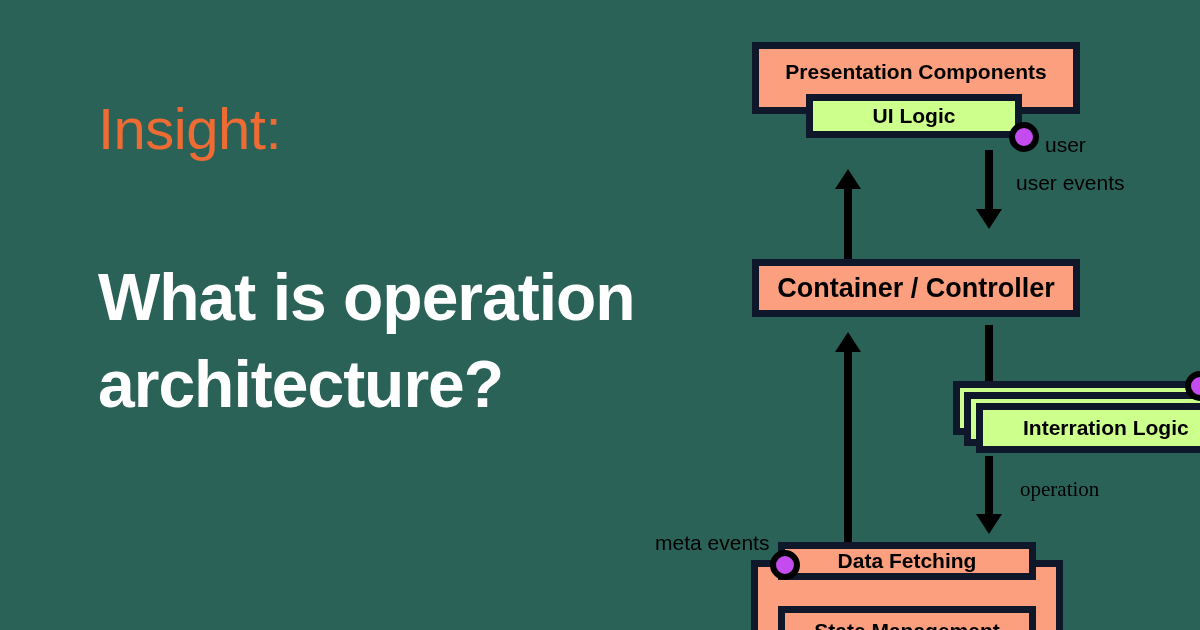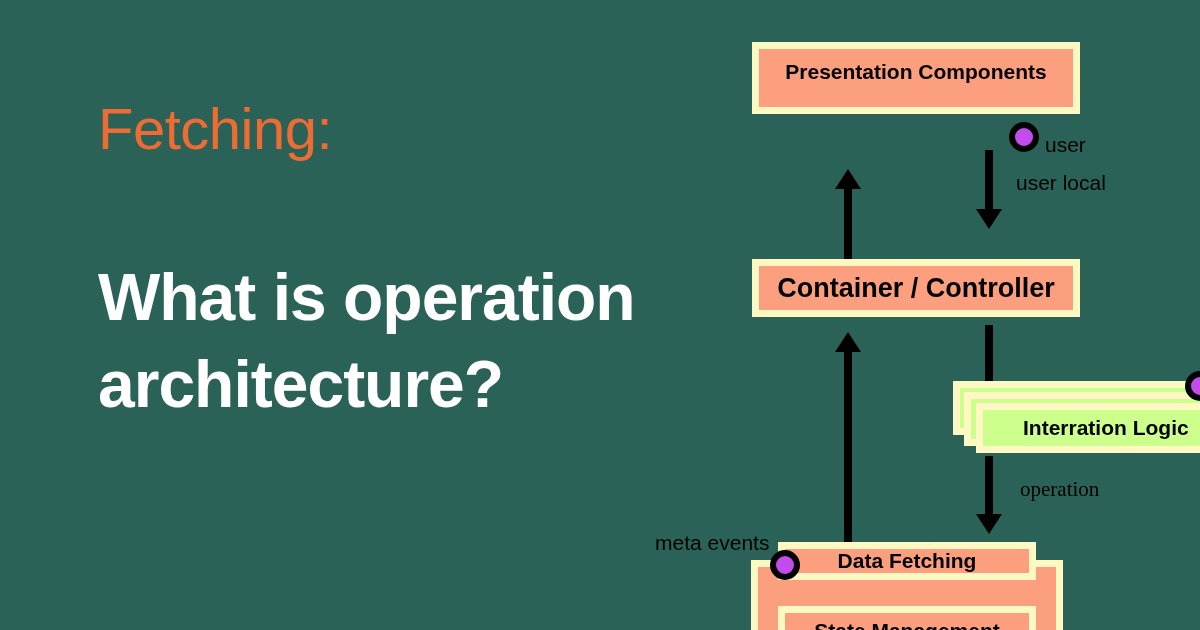--- a/index.html
+++ b/index.html
@@ -53,21 +53,21 @@
   #diagram {
     position: absolute;
     left: 0;
     top: 0;
     width: 1200px;
     height: 630px;
   }
   .node {
     position: absolute;
     box-sizing: border-box;
-    border: 7px solid #fef9c3;
+    border: 7px solid #0f172a;
     display: flex;
     align-items: center;
     justify-content: center;
     color: #000000;
     font-weight: bold;
     font-family: "Liberation Sans", sans-serif;
     white-space: nowrap;
   }
   .salmon { background: #fb9f7f; }
   .green  { background: #ccff8c; }
@@ -159,21 +159,21 @@
   #label-user-events{ left: 1016px; top: 171px; }
   #label-operation  { left: 1020px; top: 477px; font-family: Liberation Serif, serif; }
   #label-meta-state { left: 655px; top: 531px; }
 </style>
 </head>
 <body>
 
 <div id="slide">
 
   <div id="left-copy">
-    <p id="eyebrow">Fetching:</p>
+    <p id="eyebrow">Insight:</p>
     <h1 id="headline">What is operation architecture?</h1>
   </div>
 
   <div id="diagram">
 
     <div class="arrow" style="left:833px; top:168px;">
       <svg width="30" height="92" viewBox="0 0 30 92">
         <line x1="15" y1="92" x2="15" y2="14" stroke="#000" stroke-width="8"></line>
         <polygon points="15,1 2,21 28,21" fill="#000"></polygon>
       </svg>
@@ -205,20 +205,23 @@
         <polygon points="15,78 2,58 28,58" fill="#000"></polygon>
       </svg>
     </div>
 
     <div id="node-store-outer" class="node salmon"></div>
 
     <div id="node-presentation" class="node salmon">
       <span>Presentation Components</span>
     </div>
 
+    <div id="node-ui-logic" class="node green">
+      <span>UI Logic</span>
+    </div>
 
     <div id="node-container" class="node salmon">
       <span>Container / Controller</span>
     </div>
 
     <div id="stack-card-back" class="node green"></div>
     <div id="stack-card-mid" class="node green"></div>
     <div id="node-interaction" class="node green">
       <span>Interration Logic</span>
     </div>
@@ -229,18 +232,18 @@
 
     <div id="node-state-management" class="node salmon">
       <span>State Management</span>
     </div>
 
     <div id="dot-local" class="dot"></div>
     <div id="dot-interaction" class="dot"></div>
     <div id="dot-meta" class="dot"></div>
 
     <div id="label-local" class="edge-label">user</div>
-    <div id="label-user-events" class="edge-label">user local</div>
+    <div id="label-user-events" class="edge-label">user events</div>
     <div id="label-operation" class="edge-label">operation</div>
     <div id="label-meta-state" class="edge-label">meta events</div>
 
   </div>
 </div>
 
 </body></html>

